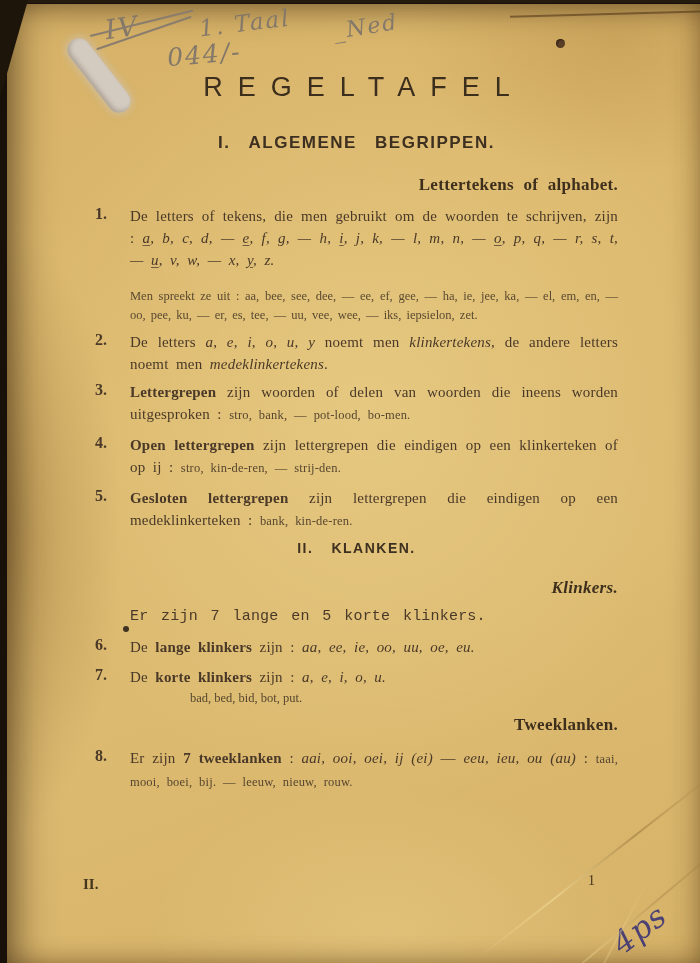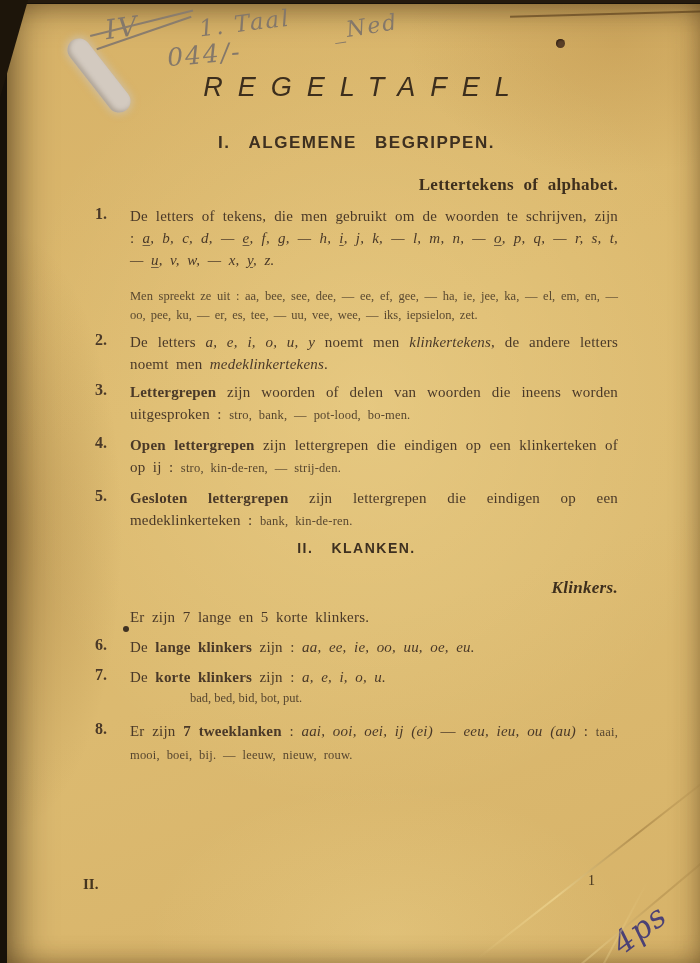--- a/index.html
+++ b/index.html
@@ -60,21 +60,21 @@
   .hw-subject{left:192px;top:6px;font-size:23px;transform:rotate(-7deg);}
   .hw-lang{left:326px;top:10px;font-size:22px;transform:rotate(-9deg);}
   .hw-number{left:160px;top:36px;font-size:25px;transform:rotate(-5deg);}
   .hw-blue{position:absolute;right:32px;bottom:16px;font-family:"DejaVu Serif", serif;
     font-style:italic;font-size:31px;color:#4b4175;transform:rotate(-37deg);z-index:5;
     letter-spacing:1px;}
 
   
   .title{margin:6px;margin-top:68px;text-align:center;
     font-family:"Liberation Sans", sans-serif;font-weight:500;
-    font-size:27px;letter-spacing:15px;text-indent:15px;color:#3c2e1d;font-style:italic;}
+    font-size:27px;letter-spacing:15px;text-indent:15px;color:#3c2e1d;}
   .sec{margin-top:30px;text-align:center;font-family:"Liberation Sans", sans-serif;
     font-size:17px;color:#3e3020;letter-spacing:1.5px;font-weight:bold;}
   .sec .sec-num{margin-right:18px;}
   .sec .sec-title{word-spacing:12px;}
   .sec2{margin-top:8px;font-size:14px;}
   .sub{margin:0;margin-top:22px;text-align:right;font-weight:bold;
     font-size:17px;color:#3e2f1d;word-spacing:5px;letter-spacing:.3px;}
   .sub-syll{margin-top:14px;}
   .sub-klink{margin-top:22px;font-style:italic;}
   .sub-tweek{margin-top:7px;}
@@ -88,21 +88,21 @@
   .ex{font-size:12.5px;color:#57462f;letter-spacing:.2px;}
   .small-block{margin:16px 0 0 0;font-size:12.5px;line-height:19px;color:#5a4930;
     text-align:justify;word-spacing:2px;}
   .ex-line{margin:0;padding-left:60px;font-size:12.5px;line-height:20px;color:#57462f;}
   .seg-u{text-decoration:underline;text-decoration-color:#6d5b42;text-underline-offset:2px;}
   .mt-i1{margin-top:10px;}
   .mt-i2{margin-top:6px;}
   .mt-i3{margin-top:6px;}
   .mt-i4{margin-top:8px;}
   .mt-i5{margin-top:8px;}
-  .mt-intro{margin-top:8px;padding-left:35px;}
+  .mt-intro{margin-top:8px;padding-left:35px;font-family:Liberation Mono, monospace;}
   .mt-i6{margin-top:8px;}
   .mt-i7{margin-top:8px;}
   .mt-i8{margin-top:12px;}
 
   .footer-sig{position:absolute;left:76px;top:872px;font-size:15px;font-weight:bold;color:#45351f;}
   .footer-page{position:absolute;left:581px;top:869px;font-size:14px;color:#45351f;}
 </style>
 </head>
 <body>
 
@@ -171,20 +171,21 @@
         <span class="num">6.</span>
         <p class="body"><span>De </span><span class="bold">lange klinkers</span><span> zijn : </span><span class="it">aa, ee, ie, oo, uu, oe, eu.</span></p>
       </div>
 
       <div class="item mt-i7">
         <span class="num">7.</span>
         <p class="body"><span>De </span><span class="bold">korte klinkers</span><span> zijn : </span><span class="it">a, e, i, o, u.</span></p>
         <p class="ex-line">bad, bed, bid, bot, put.</p>
       </div>
 
+      <h3 class="sub sub-tweek">Tweeklanken.</h3>
 
       <div class="item mt-i8">
         <span class="num">8.</span>
         <p class="body"><span>Er zijn </span><span class="bold">7 tweeklanken</span><span> : </span><span class="it">aai, ooi, oei, ij (ei)</span><span> — </span><span class="it">eeu, ieu, ou (au)</span><span> : </span><span class="ex">taai, mooi, boei, bij. — leeuw, nieuw, rouw.</span></p>
       </div>
 
     </div>
 
     <div class="footer-sig">II.</div>
     <div class="footer-page">1</div>

